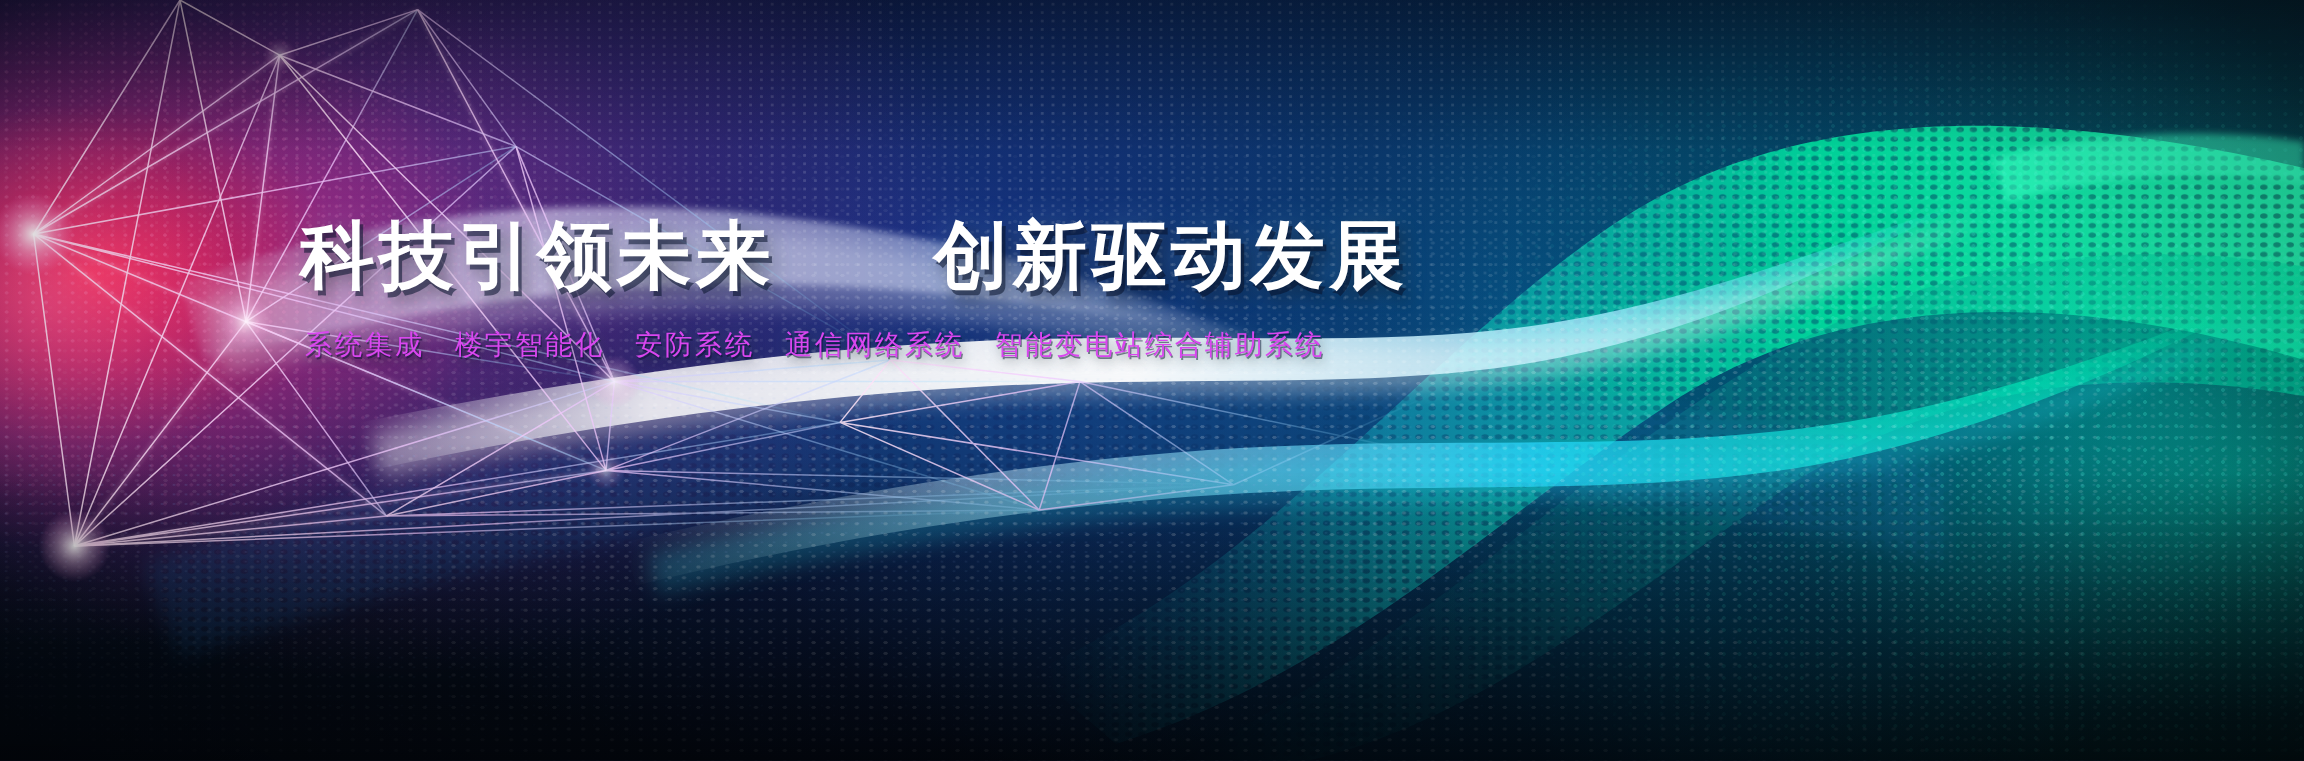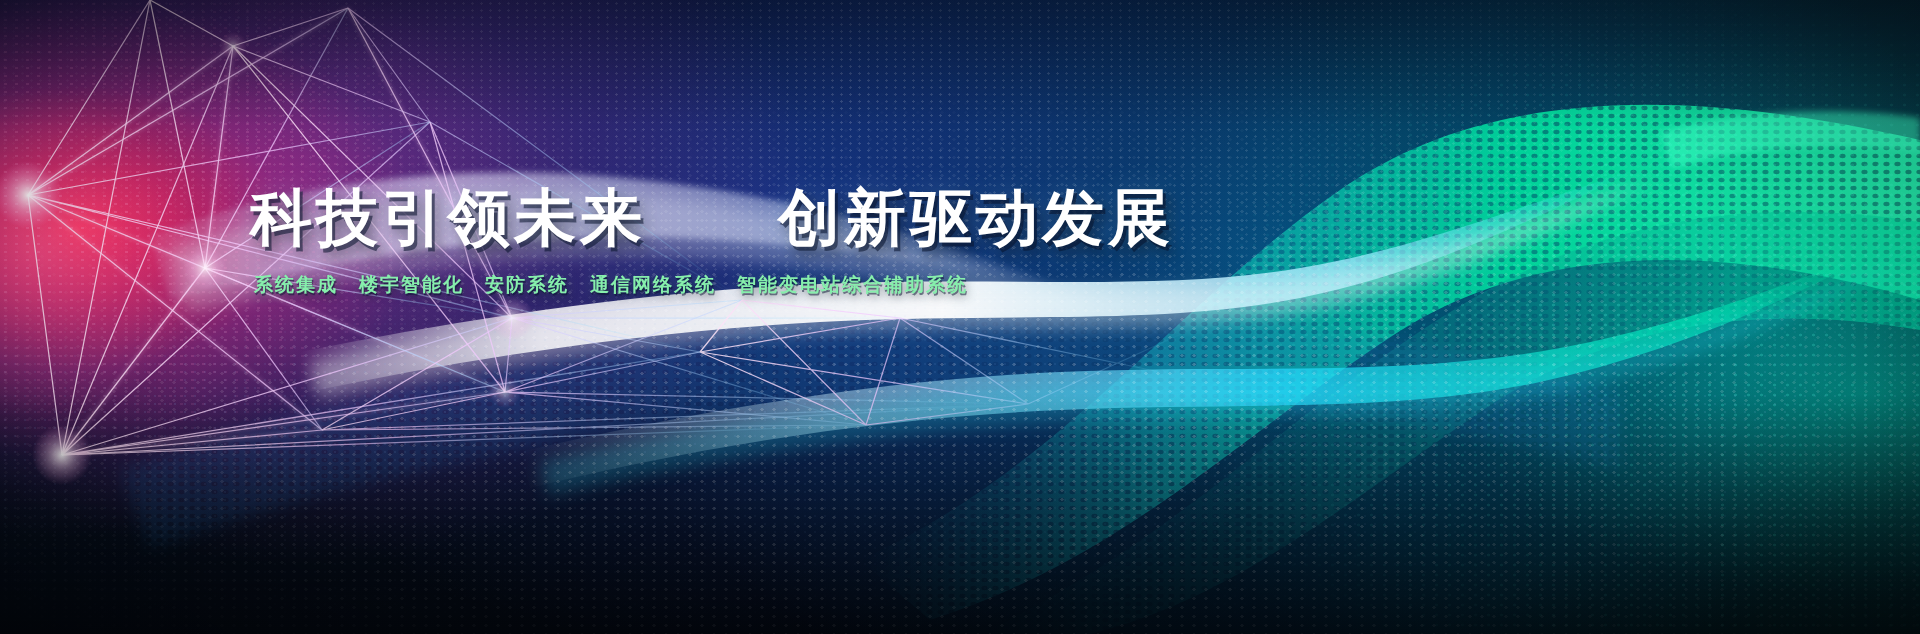--- a/index.html
+++ b/index.html
@@ -97,27 +97,28 @@
     font-size:62px;
     line-height:1.02;
     font-weight:bold;
     color:#ffffff;
     letter-spacing:4px;
     white-space:pre;
     text-shadow:
       3px 4px 0 rgba(8,18,44,0.55),
       6px 8px 14px rgba(0,0,0,0.45),
       0 0 26px rgba(150,220,255,0.25);
+    font-family: Liberation Mono, monospace;
   }
   #subline{
     margin:26px 0 0 4px;
-    font-size:19px;
+    font-size:23px;
     line-height:1.1;
-    font-weight:bold;
-    color:#86efac;
+    font-weight:normal;
+    color:#d946ef;
     letter-spacing:2px;
     white-space:pre;
     text-shadow:
       1px 2px 0 rgba(8,20,48,0.50),
       2px 4px 10px rgba(0,0,0,0.42),
       0 0 16px rgba(140,230,255,0.22);
   }
 
   
   #glow-left{

